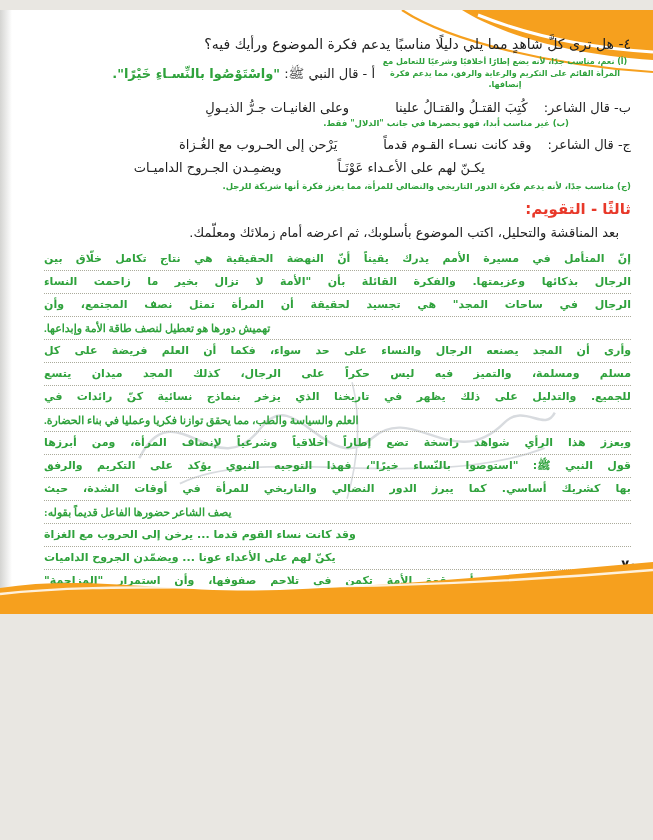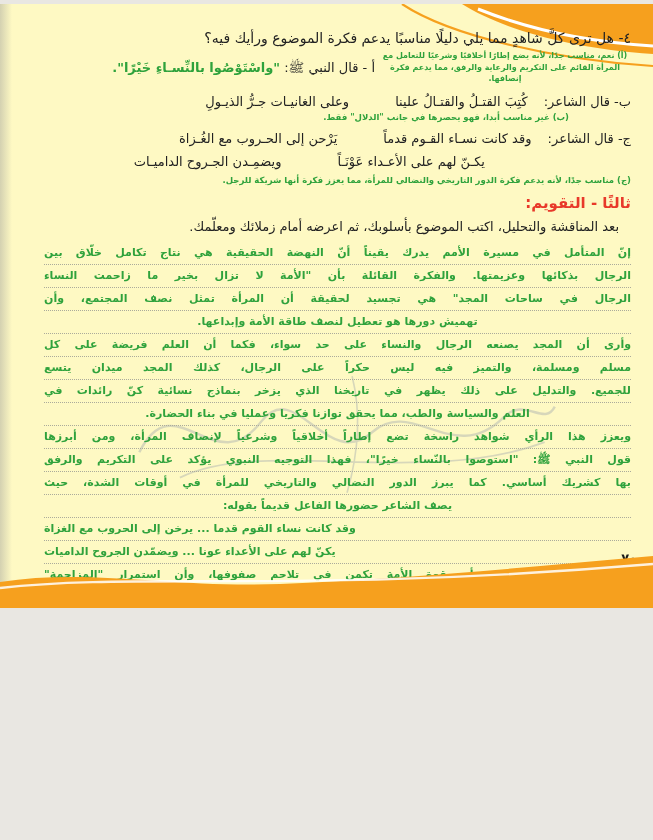--- a/index.html
+++ b/index.html
@@ -1,16 +1,16 @@
 <!DOCTYPE html>
 <html lang="ar"><head>
 <meta charset="utf-8">
 <style>
   html,body{margin:0;padding:0;background:#e9e7e2;}
-  .page{position:relative;width:653px;height:604px;margin:4px auto;background:#fef9c3;
+  .page{position:relative;width:653px;height:604px;margin:10px auto;background:#ffffff;
         overflow:hidden;font-family:"DejaVu Sans", sans-serif;}
   .gutter{position:absolute;left:0;top:0;bottom:0;width:12px;
           background:linear-gradient(to right, rgba(160,160,155,.45), rgba(255,255,255,0));}
   .corner-svg{position:absolute;top:0;right:0;width:653px;height:80px;pointer-events:none;}
   .wave-svg{position:absolute;bottom:0;left:0;width:653px;height:56px;pointer-events:none;}
   .wm-svg{position:absolute;left:118px;top:352px;width:448px;height:152px;opacity:.38;pointer-events:none;}
 
   .content{position:absolute;top:26px;right:22px;left:44px;direction:rtl;color:#222;}
 
   .question{font-size:14px;letter-spacing:0;}
@@ -26,21 +26,21 @@
   .verse2-row{display:flex;gap:56px;font-size:13px;margin-top:8px;padding-right:146px;white-space:nowrap;}
   .ann-c{font-size:8.5px;margin-top:6px;text-align:right;}
 
   .heading{color:var(--red);font-weight:bold;font-size:15px;margin-top:9px;}
   .instruction{font-size:13px;margin-top:7px;padding-right:12px;}
 
   .essay{margin-top:8px;}
   .ln{height:22px;line-height:22px;border-bottom:1.6px dotted #abab9b;
       font-size:11px;font-weight:bold;color:var(--green);overflow:hidden;}
   .jl{text-align:justify;text-align-last:justify;}
-  .endl{text-align:center;}
+  .endl{text-align:left;font-family:Liberation Serif, serif;}
   .cb{text-align:left;}
 
   .pagenum{position:absolute;right:16px;bottom:42px;font-size:13px;font-weight:bold;color:#1a1a1a;}
   :root{--green:#2fa23c;--red:#e8392a;--orange:#f6a01e;}
 </style>
 </head>
 <body>
 
 <div class="page">
 

